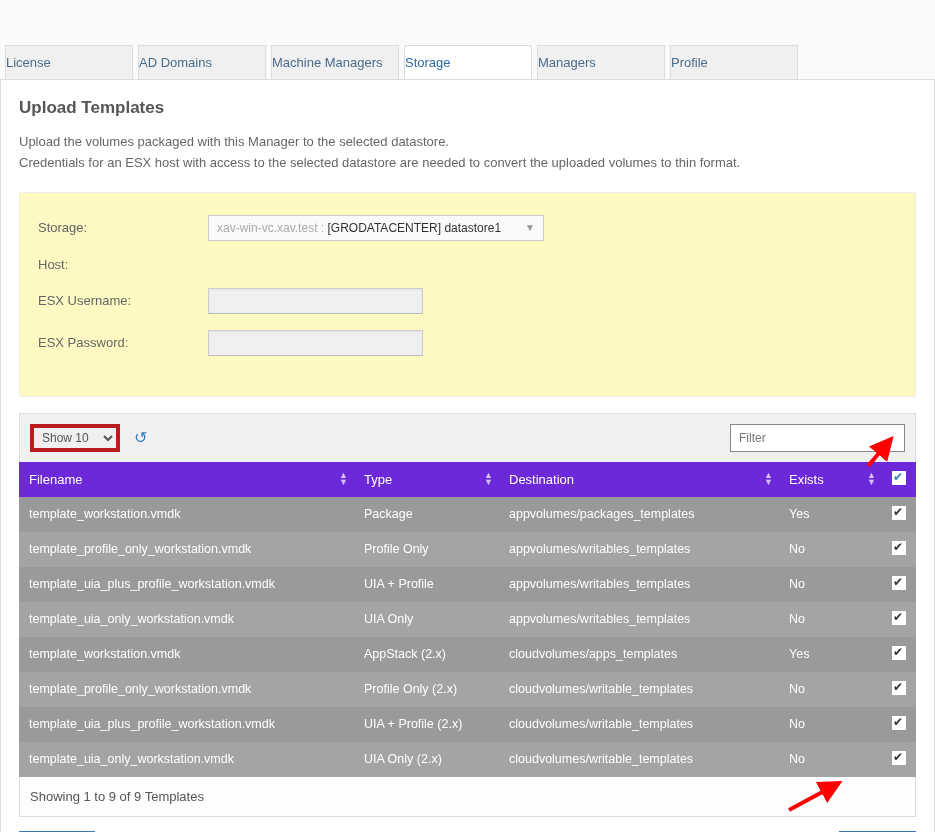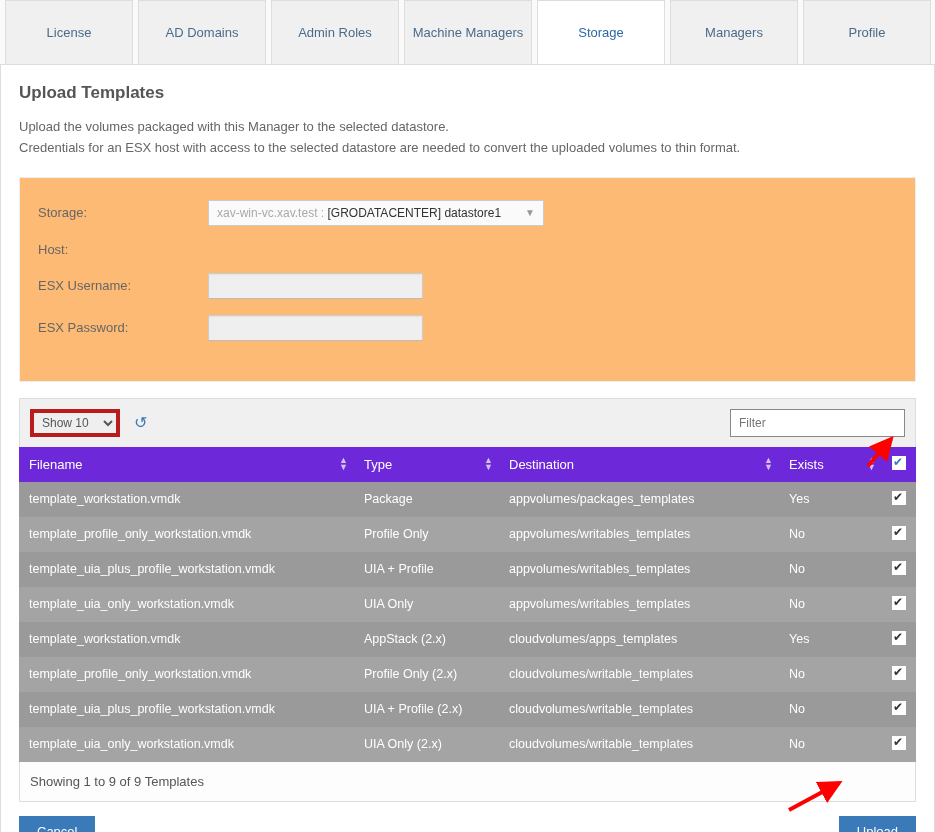--- a/index.html
+++ b/index.html
@@ -1,23 +1,23 @@
 <!DOCTYPE html>
 <html><head>
 <meta charset="utf-8">
 <style>
 * { box-sizing: border-box; margin: 0; padding: 0; }
 body { font-family: Arial, Helvetica, sans-serif; font-size: 13px; color: #555; background: #fafafa; width: 935px; }
 .tabs { display: flex; gap: 5px; padding-left: 5px; }
-.tab { flex: 0 0 auto; width: 128px; text-align: center; padding: 24px 0; background: #f0f0f0; border: 1px solid #ddd; border-bottom: none; color: #4a6b8a; font-size: 13px; cursor: pointer; }
+.tab { flex: 0 0 auto; width: 128px; text-align: left; padding: 9px 0; background: #f0f0f0; border: 1px solid #ddd; border-bottom: none; color: #4a6b8a; font-size: 13px; cursor: pointer; margin-top: 45px; }
 .tab.active { background: #fff; color: #2b6aa3; }
 .panel { border: 1px solid #ddd; background: #fff; padding: 18px 18px 0 18px; }
 h2 { font-size: 17px; color: #555; font-weight: bold; margin-bottom: 14px; }
 .desc { color: #666; line-height: 1.6; margin-bottom: 18px; }
-.formbox { background: #fdba74; border: 1px solid #eee; padding: 22px 18px 40px 18px; margin-bottom: 16px; }
+.formbox { background: #fef9c3; border: 1px solid #eee; padding: 22px 18px 40px 18px; margin-bottom: 16px; }
 .formrow { display: flex; align-items: center; margin-bottom: 16px; }
 .formrow label { width: 170px; color: #666; }
 .storage-select { display:flex; align-items:center; width: 336px; height: 26px; border: 1px solid #ccc; background: #fafafa; color: #aaa; font-size: 12px; padding: 0 8px; justify-content: space-between; }
 .storage-select .txt { overflow:hidden; white-space:nowrap; }
 .storage-select .black { color: #333; }
 select.host { width: 138px; height: 26px; border: 1px solid #888; font-size: 12px; color: #555; padding: 0 4px; }
 .txtinput { width: 215px; height: 26px; border: 1px solid #ccc; border-bottom-color:#bbb; background: #efefef; padding: 0 6px; box-shadow: inset 0 1px 2px rgba(0,0,0,.05);}
 .tablebar { background: #f0f0f0; border: 1px solid #ddd; border-bottom: none; padding: 10px; display:flex; align-items:center; }
 .showsel { height: 28px; border: 4px solid #b91c1c; font-size: 12px; color:#555; padding: 0 4px; width: 90px;}
 .reload { color:#3b7ab8; margin-left: 14px; font-size: 16px; cursor:pointer; display:inline-block; transform: scaleX(-1);}
@@ -47,21 +47,20 @@
 .arrow svg { display:block;}
 .wrap { position:relative;}
 </style>
 </head>
 <body>
 <div class="wrap">
 
 <div class="tabs" id="tabbar">
       <div class="tab">License</div>
       <div class="tab">AD Domains</div>
-      <div class="tab">Admin Roles</div>
       <div class="tab">Machine Managers</div>
       <div class="tab active">Storage</div>
       <div class="tab">Managers</div>
       <div class="tab">Profile</div>
     </div>
 
 <div class="panel">
   <h2>Upload Templates</h2>
   <div class="desc">
     <div>Upload the volumes packaged with this Manager to the selected datastore.</div>

